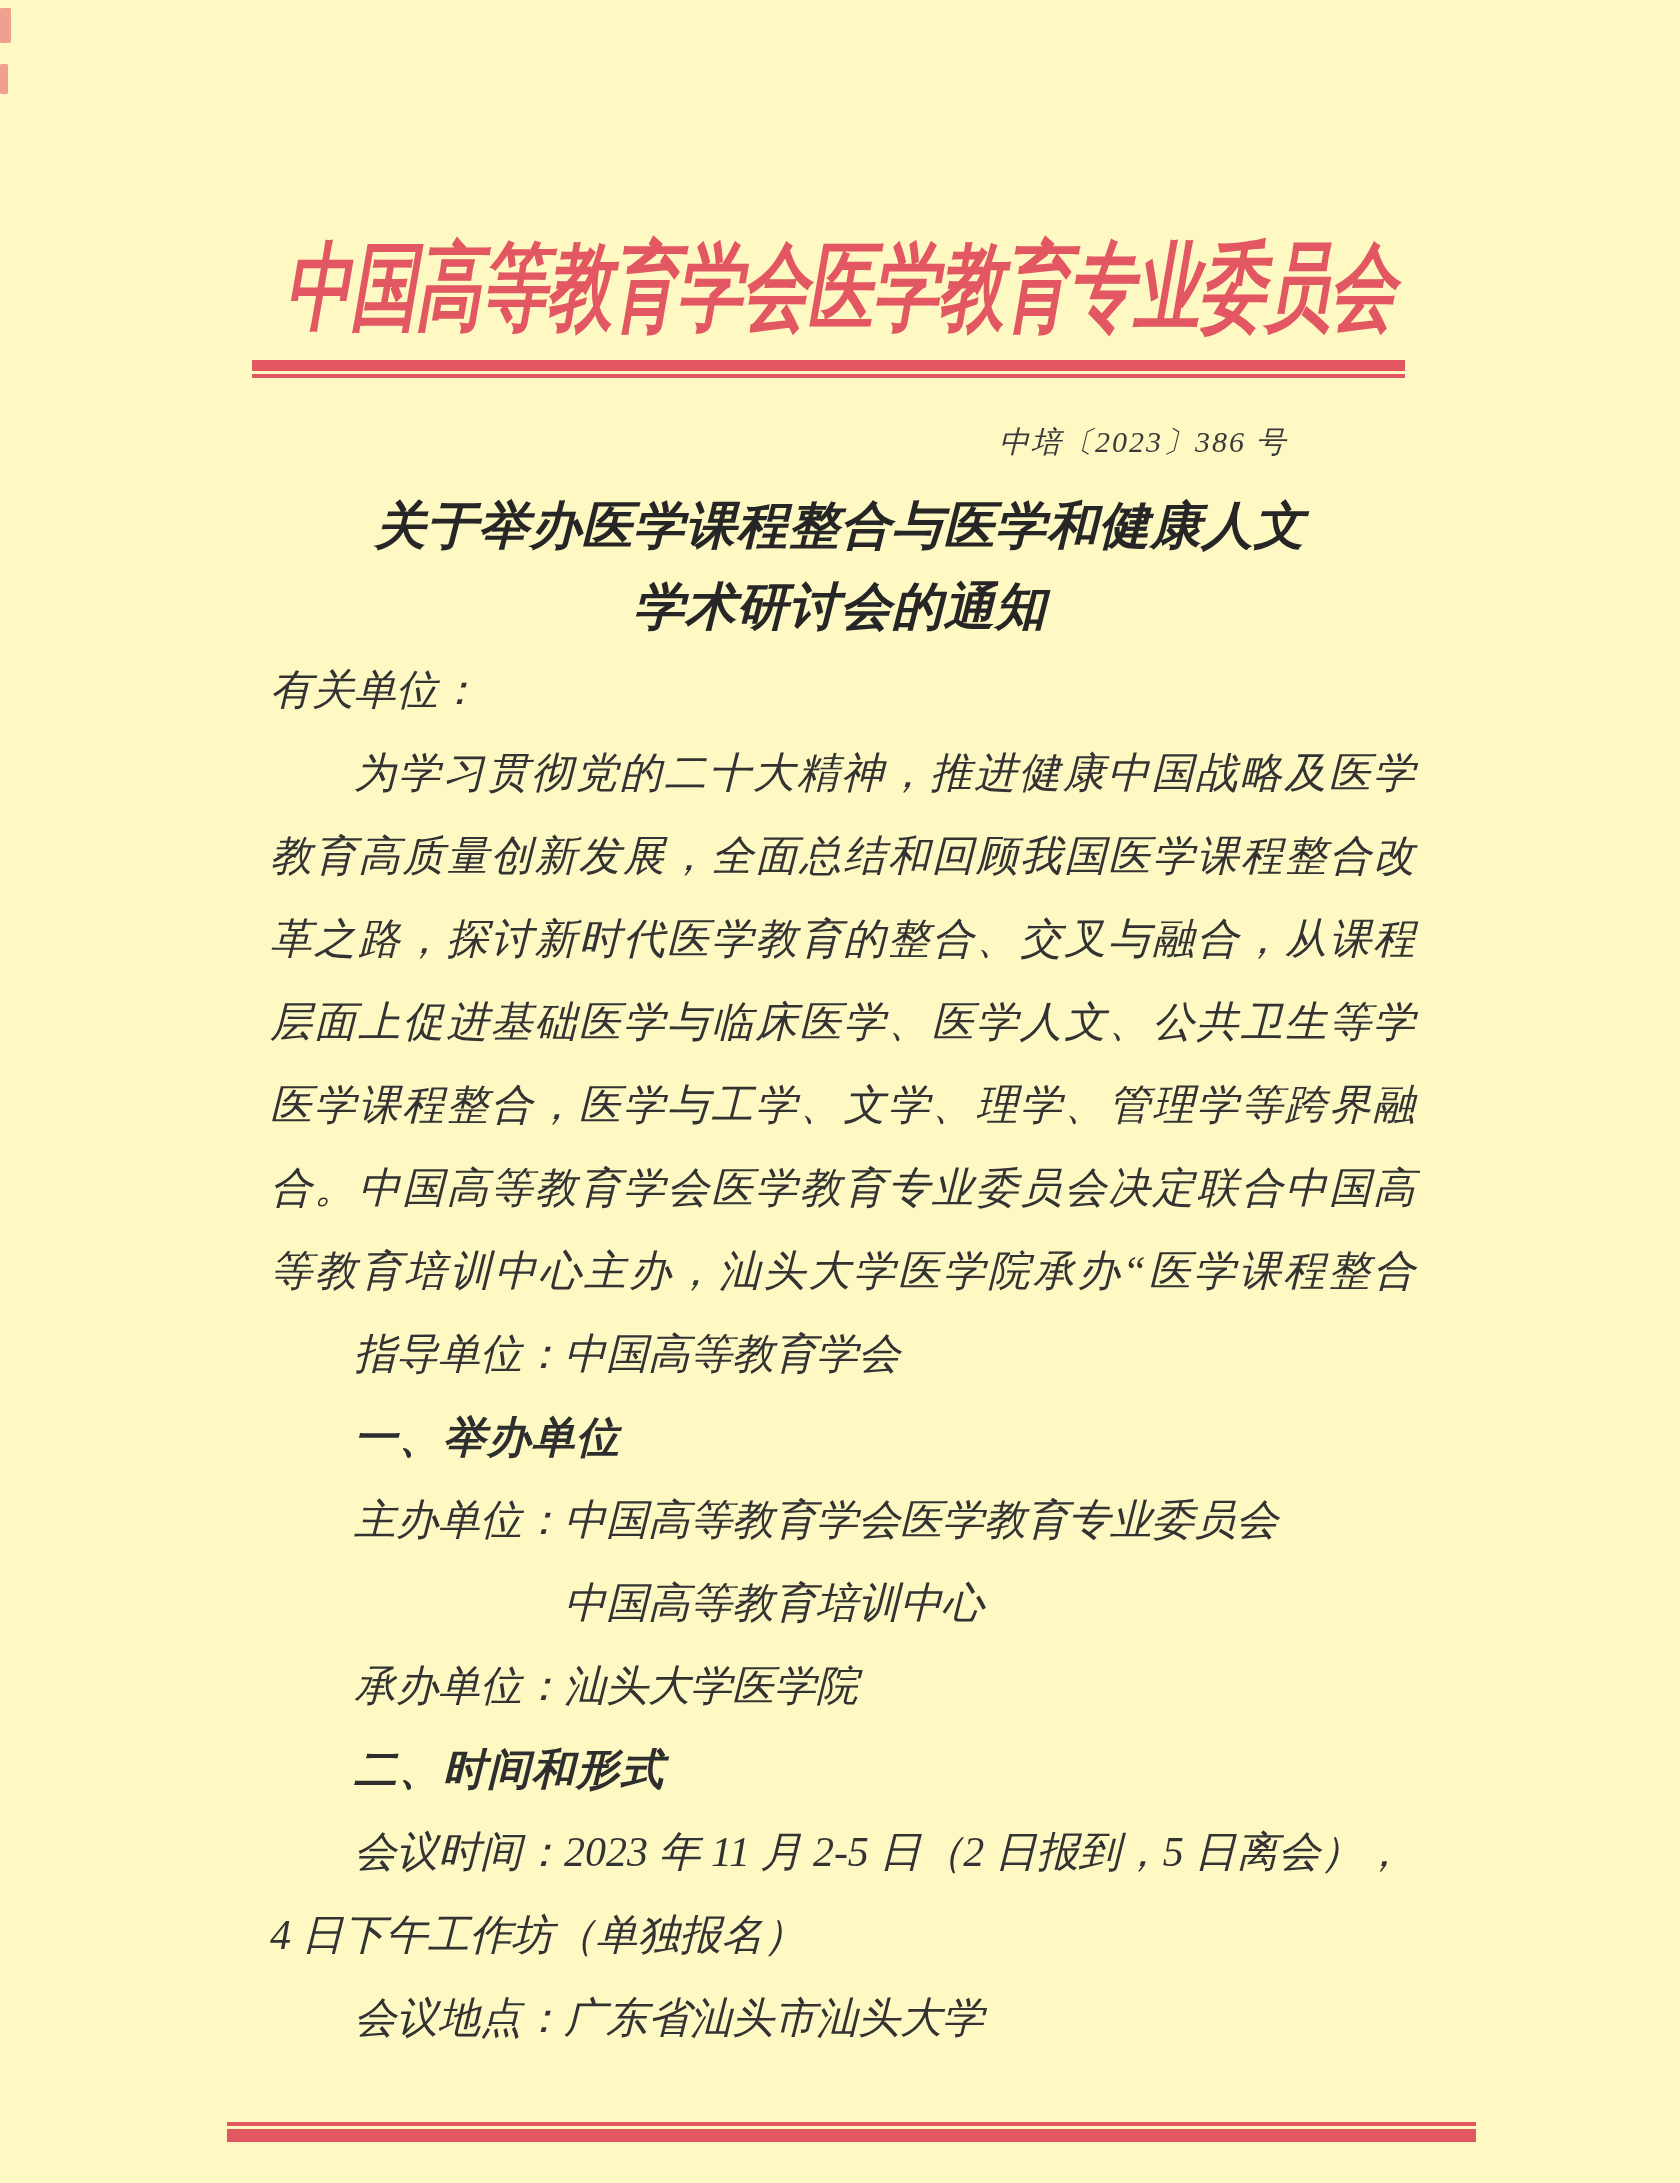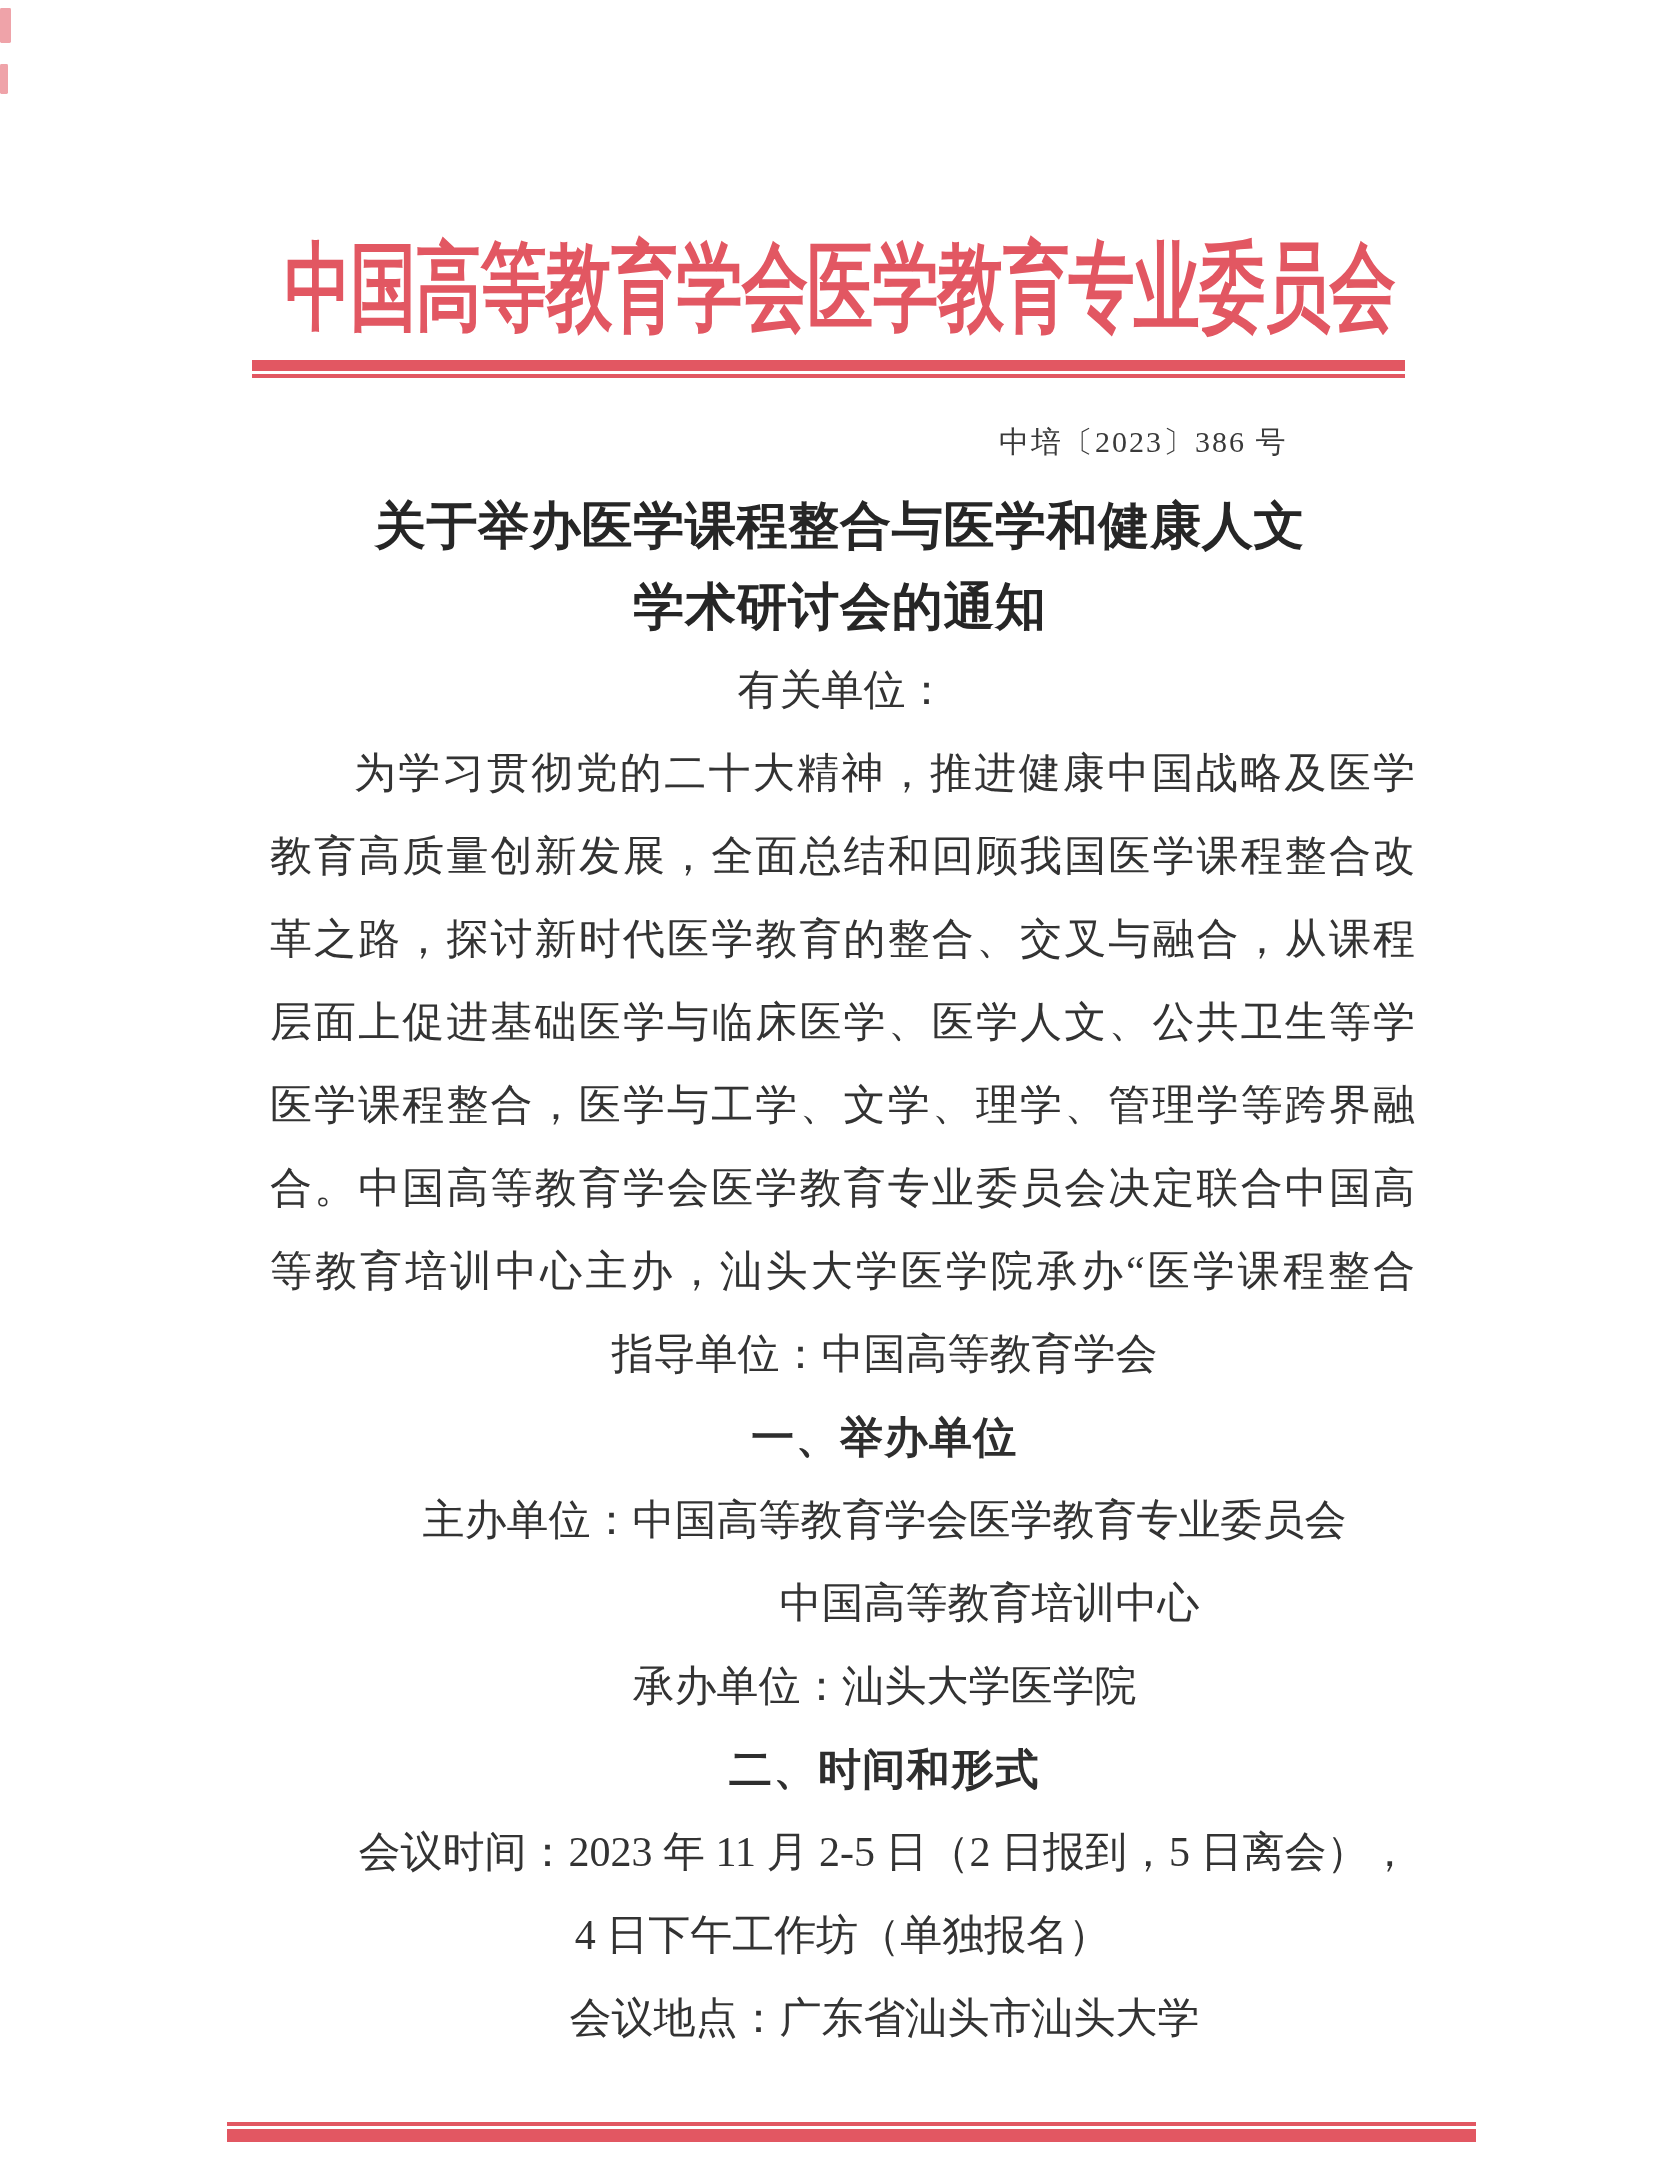--- a/index.html
+++ b/index.html
@@ -6,24 +6,25 @@
     --red:#e25762;
     --ink:#333333;
     --title-ink:#262626;
     --font-serif:"Liberation Serif","DejaVu Serif",serif;
     --font-sans:"Liberation Sans","DejaVu Sans",sans-serif;
   }
   html,body{margin:0;padding:0;background:#e9e9e9;}
   .page{
     position:relative;
     width:1680px;height:2183px;
-    background:#ffffff;
+    background:#fef9c3;
     overflow:hidden;
     font-family:var(--font-serif);
     color:var(--ink);
+    font-style:italic;
   }
   
   .scan-mark{position:absolute;left:0;background:rgba(226,87,98,.55);border-radius:1.4px;}
   .scan-mark.m1{top:8.1px;width:11px;height:35px;}
   .scan-mark.m2{top:64px;width:8.1px;height:30px;}
 
   
   .org-name{
     position:absolute;top:239px;left:0;width:100%;
     text-align:center;
@@ -57,21 +58,21 @@
     font-size:51px;line-height:81px;
     color:var(--title-ink);
     letter-spacing:0.7px;
   }
 
   .body-block{
     position:absolute;top:649px;left:270px;width:1145px;
     font-size:42px;line-height:83px;
     color:var(--ink);
   }
-  .line{min-height:83px;white-space:nowrap;text-align:center;}
+  .line{min-height:83px;white-space:nowrap;}
   .indent2{text-indent:84px;}
   .cont-indent{padding-left:294px;}
   .just{
     white-space:normal;
     text-align:justify;
     text-align-last:justify;
   }
   .sec-heading{
     font-family:var(--font-sans);
     font-weight:bold;

